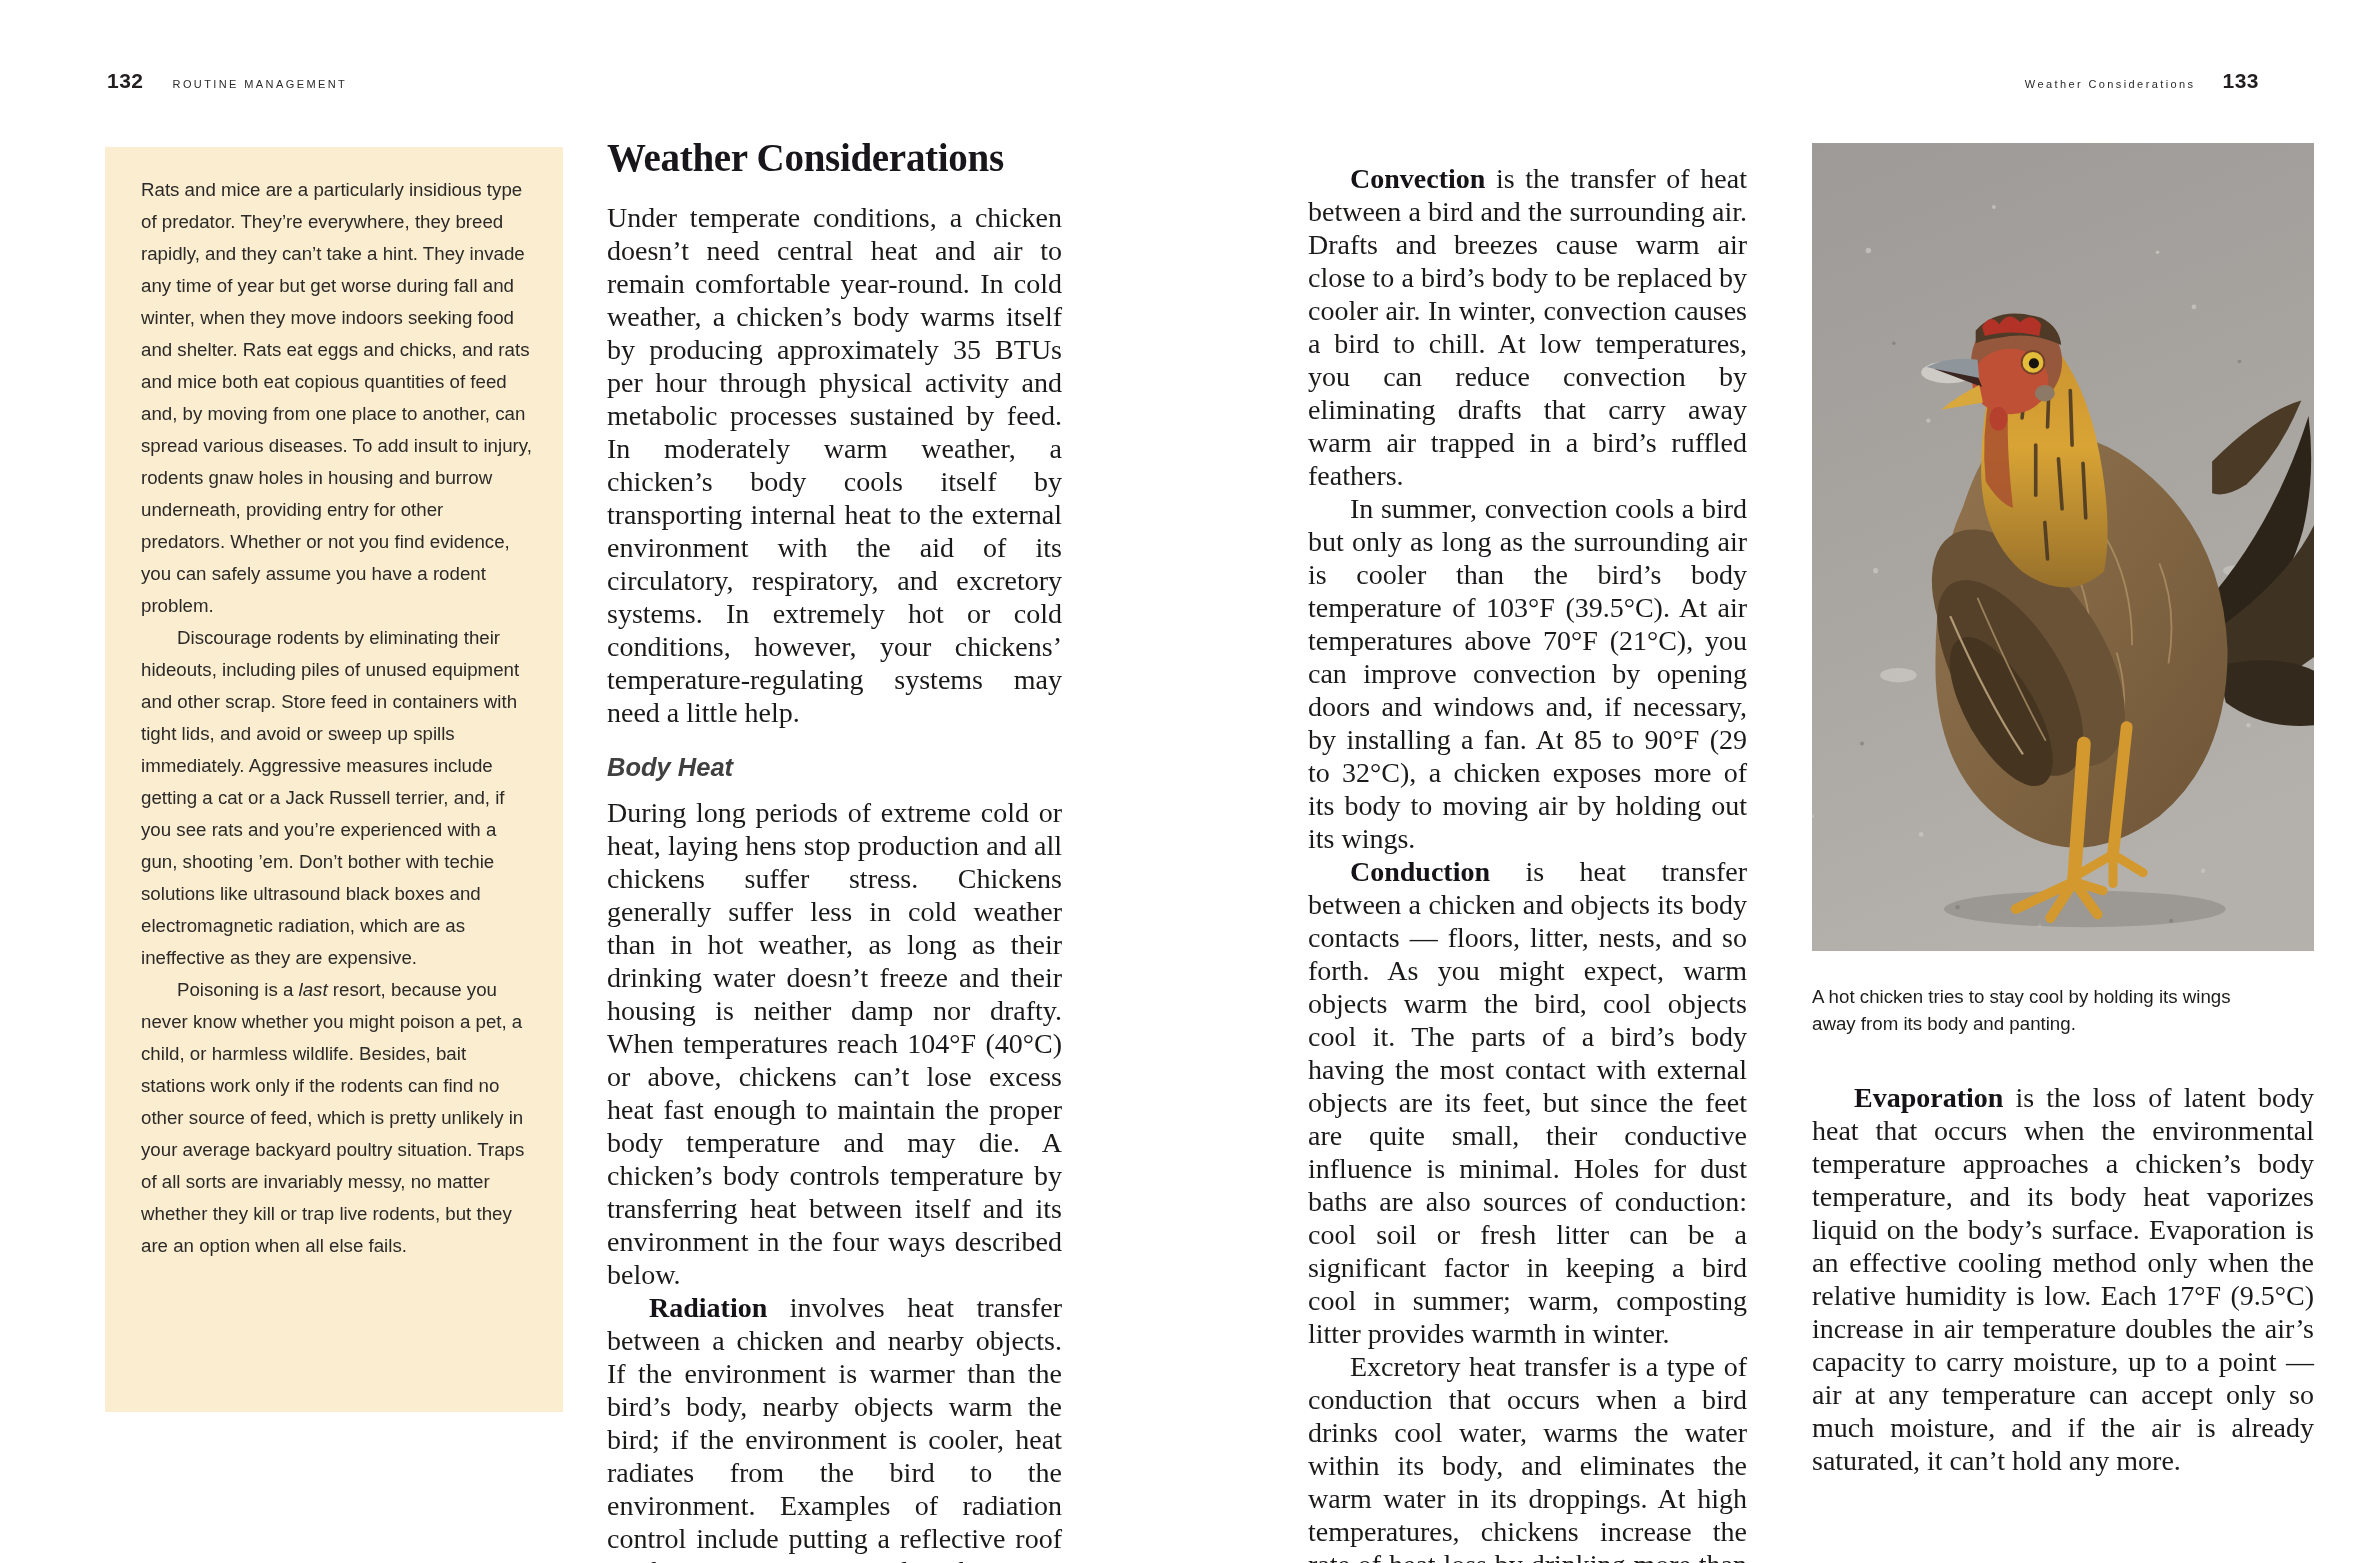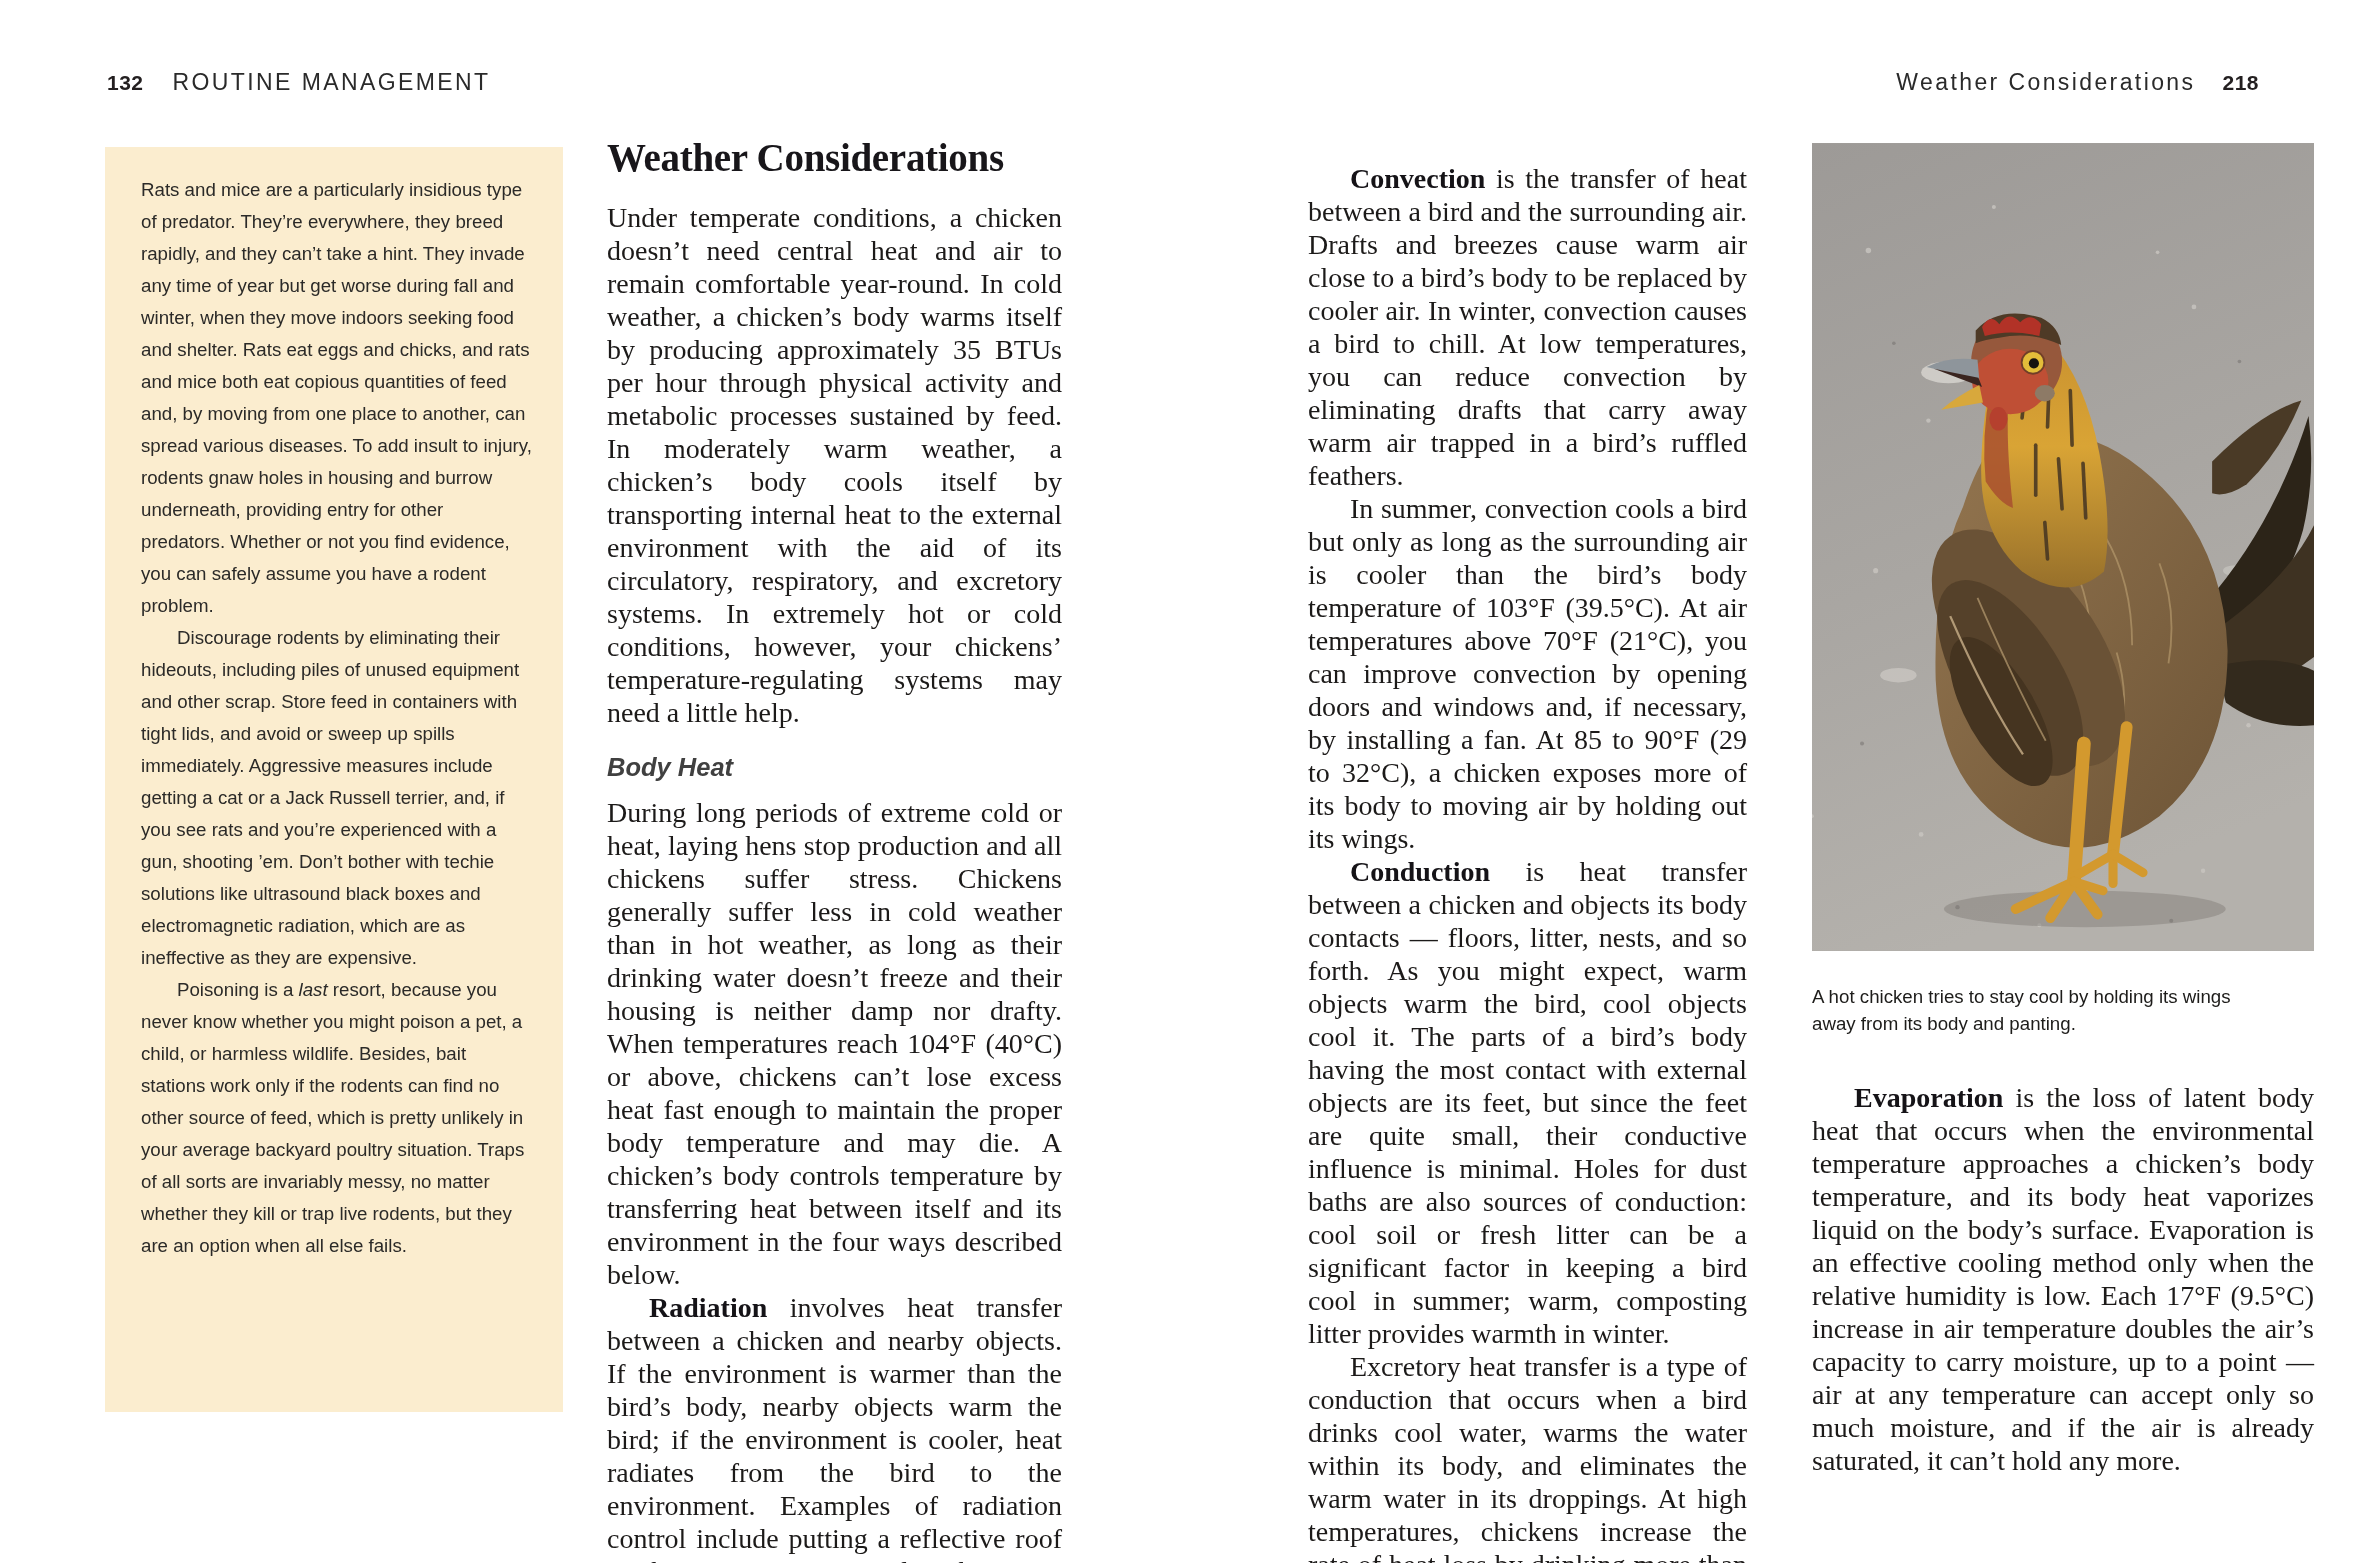--- a/index.html
+++ b/index.html
@@ -9,21 +9,21 @@
     color:#231f20;
     font-family:"Liberation Serif", serif;
   }
   .spread { position:absolute; inset:0; background:#fff; overflow:hidden; }
 
   
   .rh { position:absolute; top:69px; white-space:nowrap; font-family:"Liberation Sans", sans-serif; }
   .rh-left { left:107px; }
   .rh-right { right:107px; text-align:right; }
   .folio { font-weight:bold; font-size:21px; letter-spacing:0.5px; }
-  .rh-title { font-size:23px; letter-spacing:2.4px; color:#2a2a2a; }
+  .rh-title { font-size:11px; letter-spacing:2.4px; color:#2a2a2a; }
   .rh-left .rh-title { margin-left:29px; }
   .rh-right .rh-title { margin-right:27px; }
 
   
   .sidebar { position:absolute; left:105px; top:147px; width:458px; height:1328px; }
   .sidebar-header {
     height:64px; background:var(--sidebar-header, #F7B414);
     display:flex; align-items:center; justify-content:center;
     font-family:"Liberation Sans", sans-serif; font-weight:bold;
     font-size:21px; letter-spacing:7.3px; text-indent:7.3px; color:#1d1a15;
@@ -68,21 +68,21 @@
 </style>
 </head>
 <body>
 
 <div class="spread">
 
   <header class="rh rh-left">
     <span class="folio">132</span><span class="rh-title">ROUTINE MANAGEMENT</span>
   </header>
   <header class="rh rh-right">
-    <span class="rh-title">Weather Considerations</span><span class="folio">218</span>
+    <span class="rh-title">Weather Considerations</span><span class="folio">133</span>
   </header>
 
   <aside class="sidebar">
     <div class="sidebar-body">
       <p class="sb-p">Rats and mice are a particularly insidious type of predator. They’re everywhere, they breed rapidly, and they can’t take a hint. They invade any time of year but get worse during fall and winter, when they move indoors seeking food and shelter. Rats eat eggs and chicks, and rats and mice both eat copious quantities of feed and, by moving from one place to another, can spread various diseases. To add insult to injury, rodents gnaw holes in housing and burrow underneath, providing entry for other predators. Whether or not you find evidence, you can safely assume you have a rodent problem.</p>
       <p class="sb-p indent">Discourage rodents by eliminating their hideouts, including piles of unused equipment and other scrap. Store feed in containers with tight lids, and avoid or sweep up spills immediately. Aggressive measures include getting a cat or a Jack Russell terrier, and, if you see rats and you’re experienced with a gun, shooting ’em. Don’t bother with techie solutions like ultrasound black boxes and electromagnetic radiation, which are as ineffective as they are expensive.</p>
       <p class="sb-p indent"><span>Poisoning is a </span><i>last</i><span> resort, because you never know whether you might poison a pet, a child, or harmless wildlife. Besides, bait stations work only if the rodents can find no other source of feed, which is pretty unlikely in your average backyard poultry situation. Traps of all sorts are invariably messy, no matter whether they kill or trap live rodents, but they are an option when all else fails.</span></p>
     </div>
   </aside>
 

